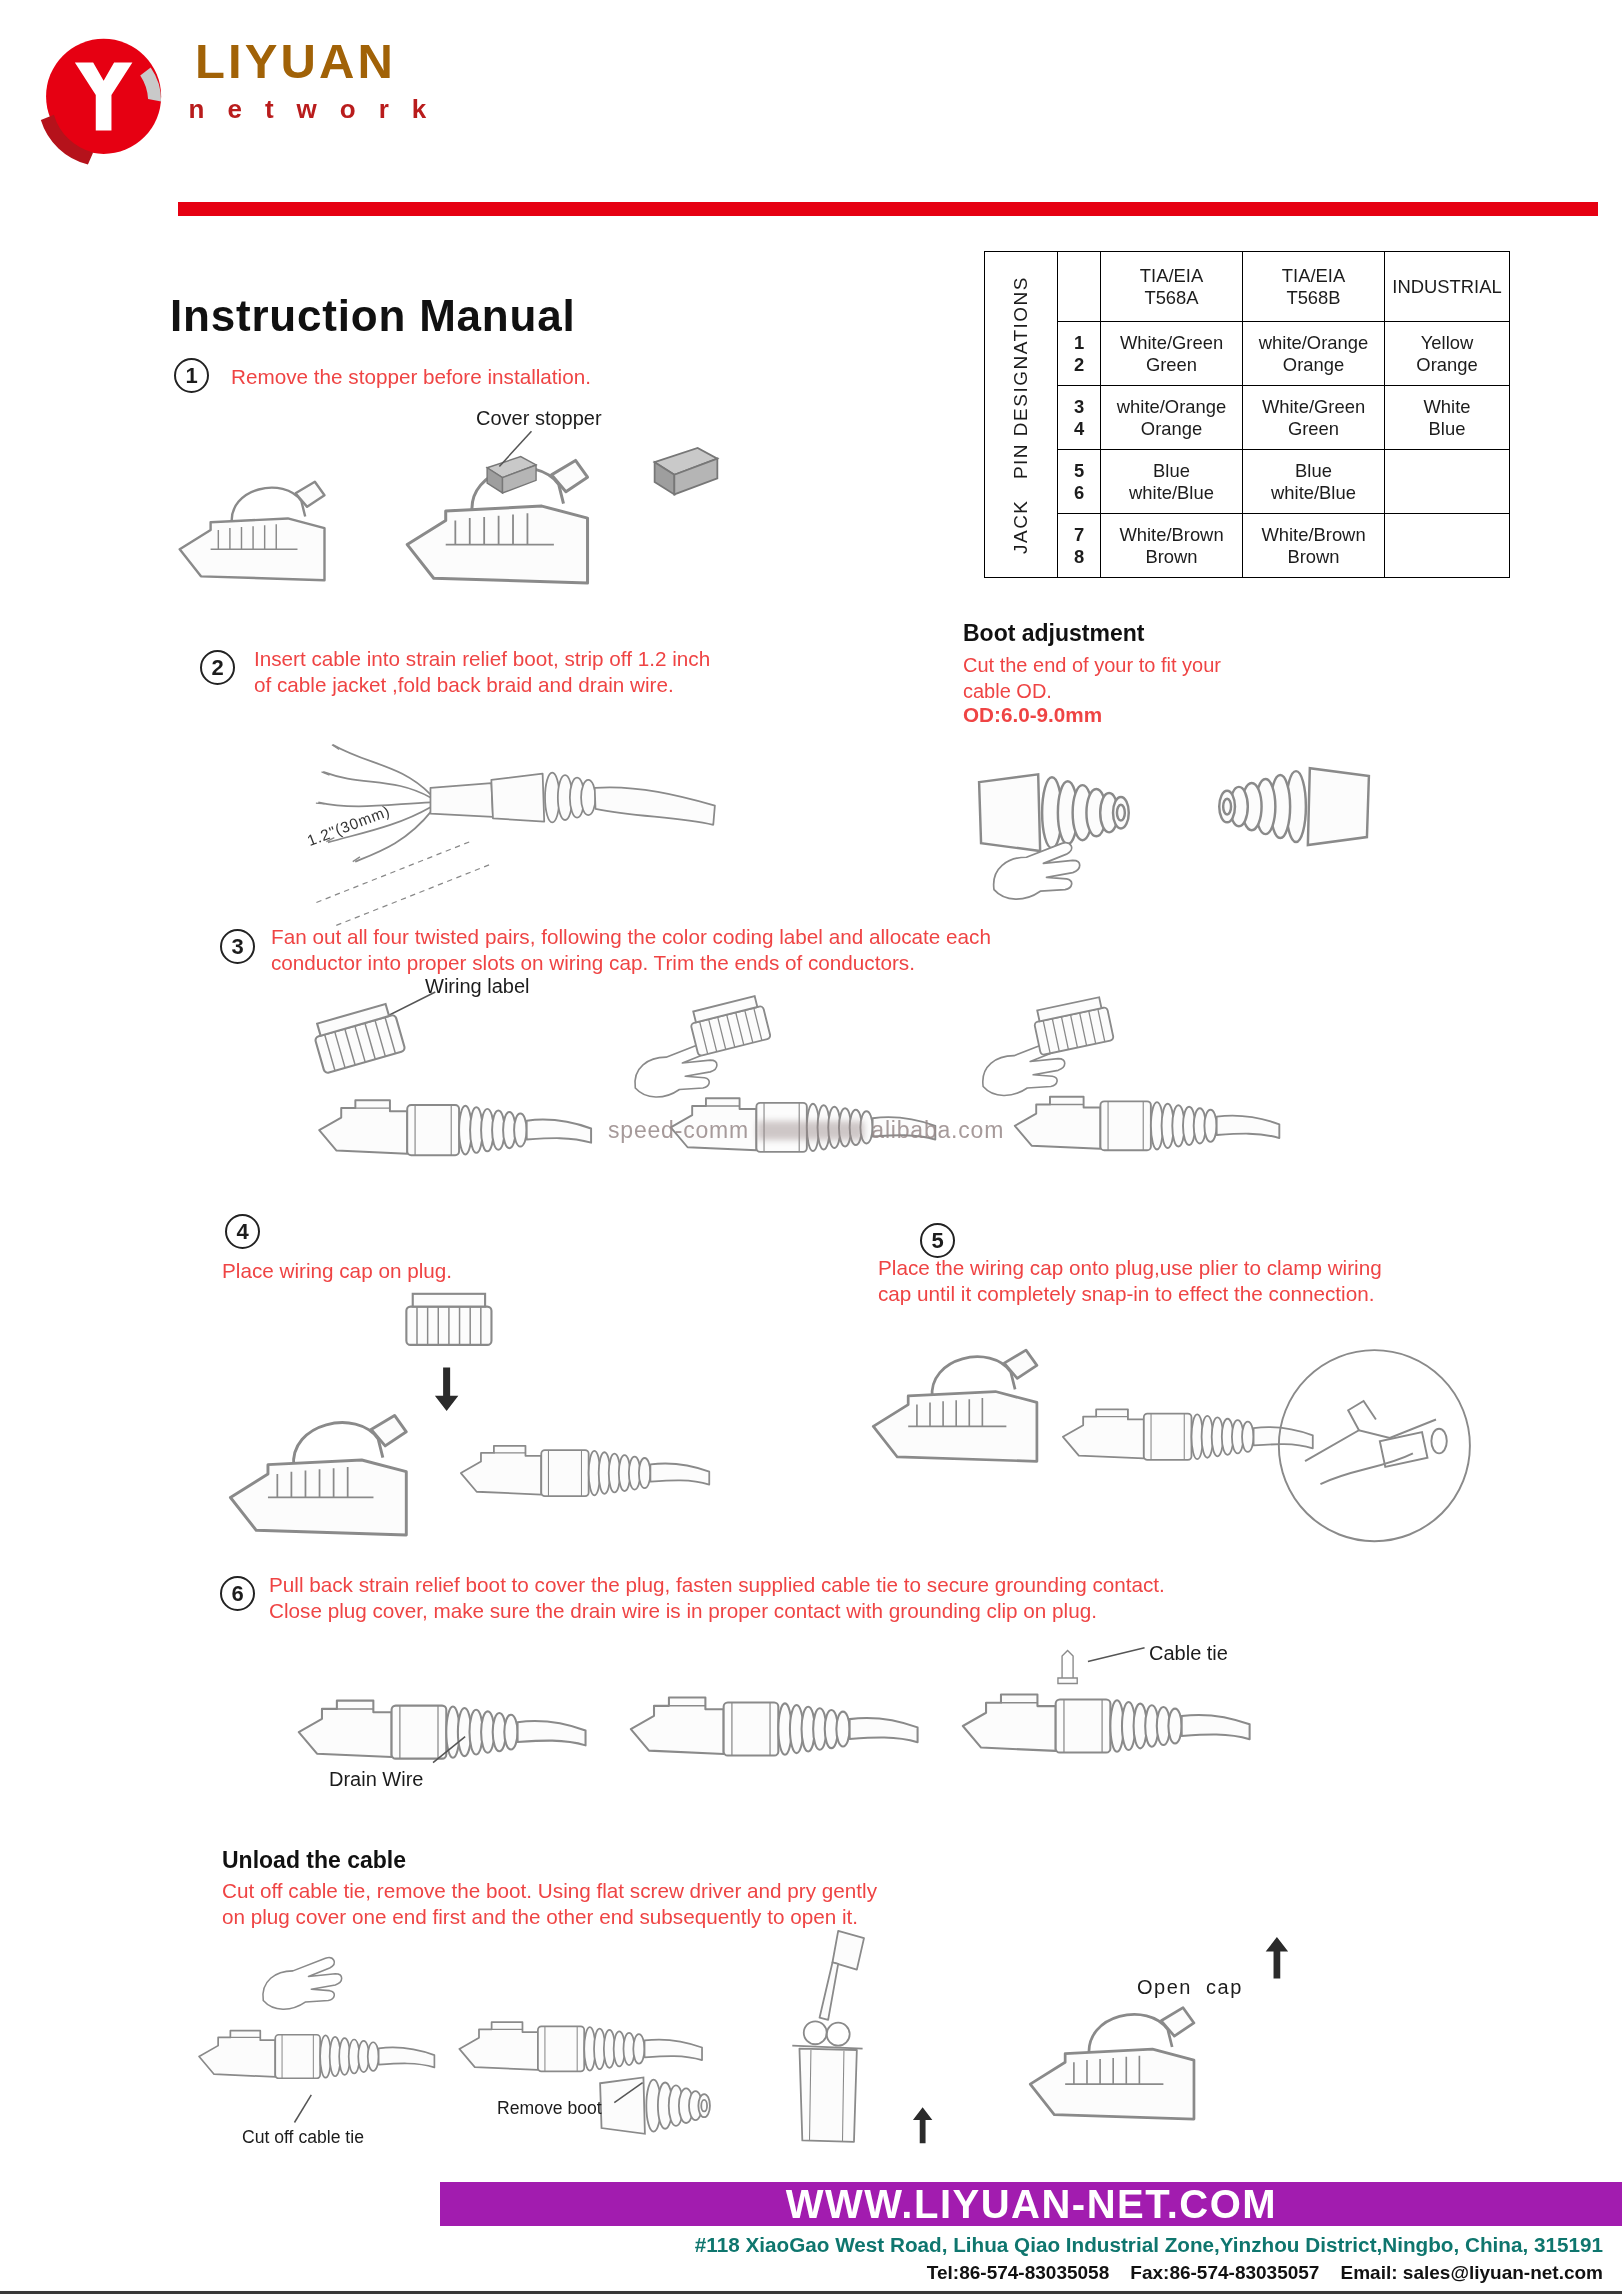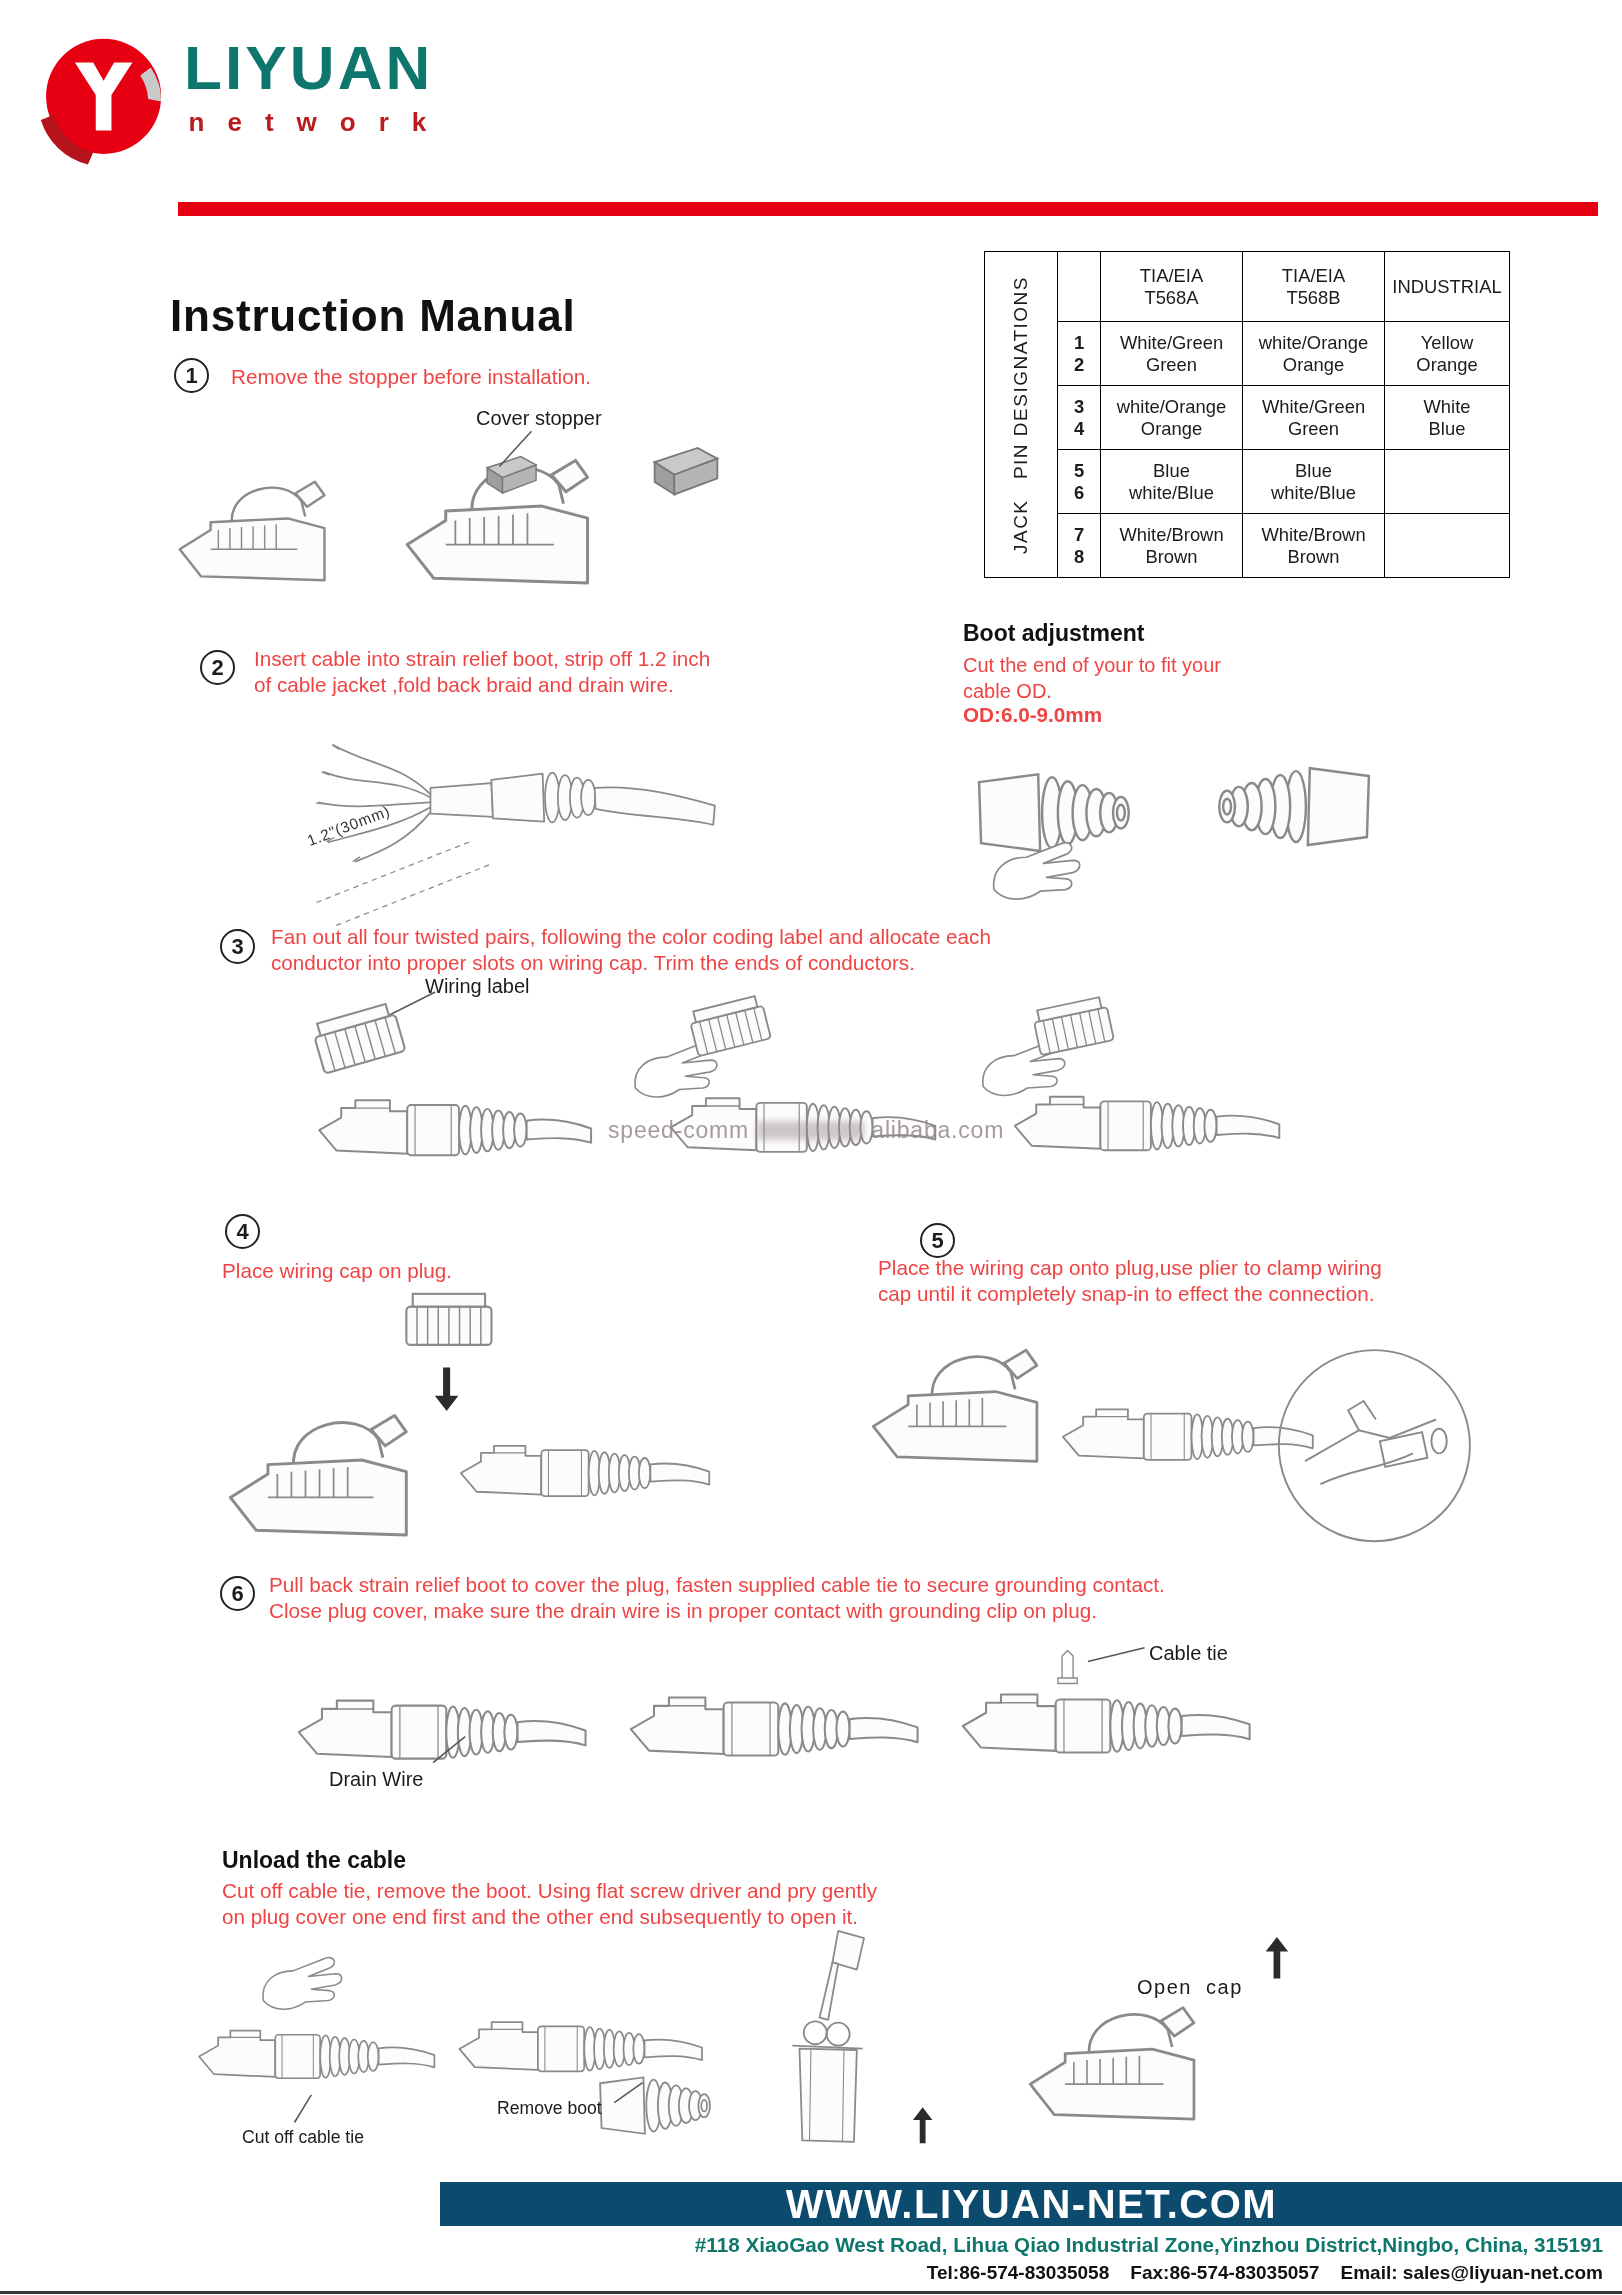--- a/index.html
+++ b/index.html
@@ -2,21 +2,21 @@
 <html style="font-size:12.2px"><head>
 <meta charset="utf-8">
 <style>
   html,body{margin:0;padding:0;background:#e8e8e8;}
   .page{
     position:relative;width:1623px;height:2295px;background:#ffffff;
     font-family:"Liberation Sans",sans-serif;color:#1c1c1c;overflow:hidden;
   }
   .abs{position:absolute;}
   
-  .brand-name{font-size:62px;font-weight:900;letter-spacing:3.1px;line-height:1;color:#0f766e;}
+  .brand-name{font-size:49px;font-weight:900;letter-spacing:3.1px;line-height:1;color:#a16207;margin-left:11px;}
   .brand-sub{font-size:26px;font-weight:700;letter-spacing:23px;color:#b91c1c;margin-top:7.7px;margin-left:4.6px;}
   .red-bar{background:#e60012;}
   
   .page-title{font-size:44px;font-weight:900;letter-spacing:0.8px;color:#111;}
   
   .step-circle{width:35px;height:35px;border:2.3px solid #222;border-radius:50%;
     display:flex;align-items:center;justify-content:center;font-size:22px;font-weight:700;box-sizing:border-box;}
   .body-text{font-size:20.7px;line-height:26px;color:#ef4444;}
   .h-bold{font-size:23px;font-weight:800;color:#111;}
   .lab{font-size:20px;color:#1c1c1c;}
@@ -29,21 +29,21 @@
   td.rot-cell{position:relative;}
   .rot-inner{position:absolute;left:50%;top:50%;width:329px;
     transform:translate(-50%,-50%) rotate(-90deg);text-align:center;
     font-size:19px;letter-spacing:1.5px;line-height:27.5px;}
   td.ind-col{font-size:17.6px;}
   
   .wm{font-size:23px;letter-spacing:0.8px;color:rgba(150,136,136,0.85);display:flex;align-items:center;}
   .wm-mid{display:inline-block;width:107px;height:18.4px;margin:0 7.7px;
     background:rgba(150,136,136,0.45);filter:blur(3.1px);border-radius:3.1px;}
   
-  .footer-bar{background:#0c4a6e;display:flex;align-items:flex-start;justify-content:center;}
+  .footer-bar{background:#a21caf;display:flex;align-items:flex-start;justify-content:center;}
   .footer-url{color:#fff;font-size:40px;font-weight:800;letter-spacing:1.5px;}
   .footer-address{font-size:20.7px;font-weight:700;color:#0f766e;text-align:right;}
   .footer-contact{font-size:19px;font-weight:700;color:#111;text-align:right;}
   .bottom-line{background:#3a3a3a;}
   .measure-label{font-size:15.3px;color:#333;transform:rotate(-21deg);letter-spacing:0.8px;}
   .leader{stroke:#555;stroke-width:2;}
   svg.scene{position:absolute;overflow:visible;}
 </style>
 </head>
 <body>

